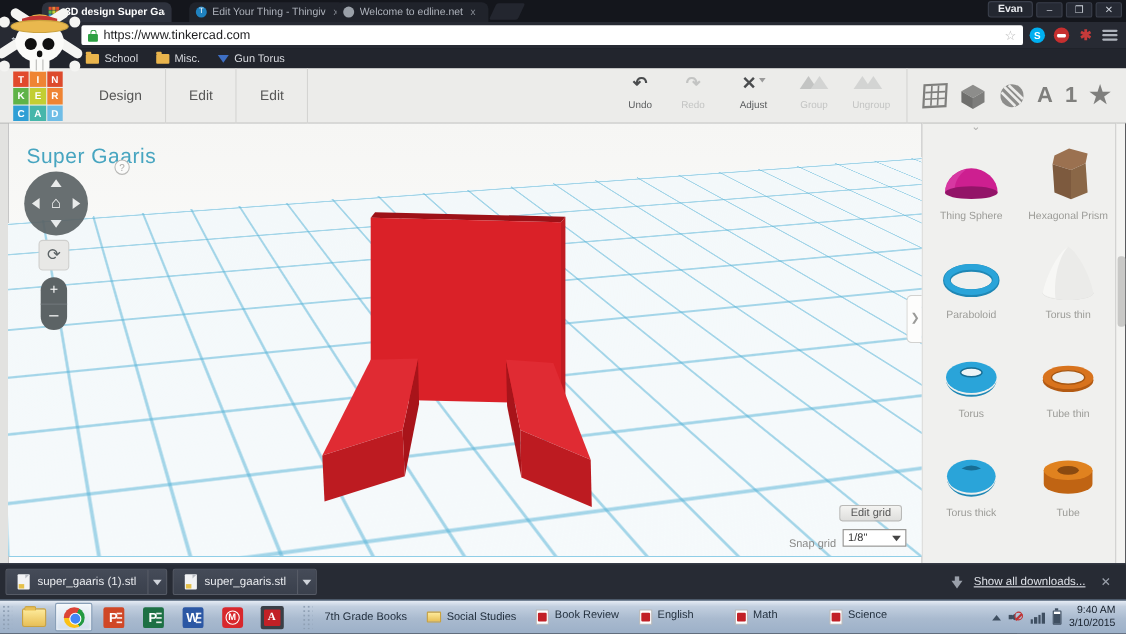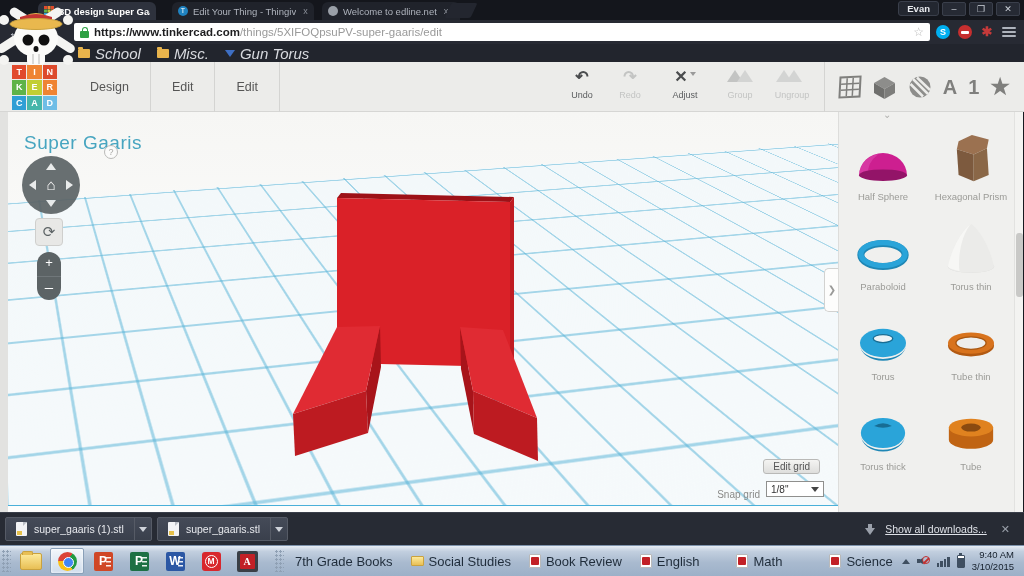--- a/index.html
+++ b/index.html
@@ -19,34 +19,34 @@
   .winctl { position:absolute; top:1px; right:4px; display:flex; gap:3px; align-items:center; }
   .profilebtn { color:#e8eaee; font-size:9.5px; font-weight:bold; background:#232730; border:1px solid #3a3f4b; border-radius:3px; padding:1px 8px; }
   .wbtn { width:24px; height:14px; background:#262a34; border:1px solid #3a3f4b; border-radius:2px; color:#cdd2da; font-size:9px; line-height:12px; text-align:center; }
 
   .navbar { position:absolute; top:20px; left:0; right:0; height:24px; background:#272a33; display:flex; align-items:center; }
   .navicons { display:flex; gap:8px; margin-left:8px; color:#cfd4db; font-size:13px; width:66px; }
   .urlbar { height:18px; flex:1; background:#fff; border-radius:2px; display:flex; align-items:center; padding:0 6px; margin-right:6px; }
   .urlbar .lock { width:9px; height:11px; position:relative; margin-right:5px; }
   .lock .body { position:absolute; bottom:0; width:9px; height:7px; background:#2ea043; border-radius:1px; }
   .lock .shackle { position:absolute; top:0; left:1.5px; width:6px; height:6px; border:1.5px solid #2ea043; border-bottom:none; border-radius:4px 4px 0 0; }
-  .url-host { font-size:11.5px; color:#1d1d1f; white-space:nowrap;font-weight:bold; }
+  .url-host { font-size:11.5px; color:#1d1d1f; white-space:nowrap; }
   .url-path { font-size:11.5px; color:#9a9a9a; white-space:nowrap; }
   .urlstar { margin-left:auto; color:#b9b9b9; font-size:12px; }
   .extrow { display:flex; align-items:center; gap:8px; margin-right:8px; }
   .ext { width:14px; height:14px; border-radius:50%; font-size:9px; font-weight:bold; color:#fff; text-align:center; line-height:14px; }
   .ext.skype { background:#00aff0; }
   .ext.adblock { background:#c62f2f; position:relative; }
   .ext.adblock::after { content:""; position:absolute; left:3px; top:6px; width:8px; height:3px; background:#fff; border-radius:1px; }
   .ext.burst { background:transparent; color:#c63a3a; font-size:13px; line-height:13px; }
   .menu3 { width:14px; height:12px; display:flex; flex-direction:column; justify-content:space-between; padding:1px 0; }
   .menu3 i { display:block; height:2px; background:#aeb3bc; border-radius:1px; }
 
   .bookmarks { position:absolute; top:44px; left:0; right:0; height:18px; background:#22252d; display:flex; align-items:center; gap:16px; padding-left:78px; }
-  .bm { display:flex; align-items:center; gap:5px; color:#d8dadf; font-size:15px;font-style:italic; }
+  .bm { display:flex; align-items:center; gap:5px; color:#d8dadf; font-size:10px; }
   .bfolder { width:12px; height:9px; background:#e9b44c; border-radius:1px; position:relative; }
   .bfolder::before { content:""; position:absolute; top:-2px; left:0; width:5px; height:2px; background:#e9b44c; border-radius:1px 1px 0 0; }
   .funnel { width:0; height:0; border-left:5px solid transparent; border-right:5px solid transparent; border-top:7px solid #3e6fc4; position:relative; }
 
   
   .jolly { position:absolute; left:-4px; top:-4px; width:84px; height:76px; z-index:40; }
 
   
   .tcheader { position:absolute; top:62px; left:0; right:0; height:50px; background:#ececea; border-bottom:1px solid #d6d6d4; }
   .tclogo { position:absolute; left:12px; top:3px; width:45px; height:45px; display:grid; grid-template-columns:repeat(3,1fr); grid-template-rows:repeat(3,1fr); gap:1px; }
@@ -148,21 +148,21 @@
   .officetile::after { content:""; position:absolute; right:2px; top:3px; width:5px; height:13px; background:linear-gradient(#fff,#fff) 0 2px/5px 1.5px no-repeat, linear-gradient(#fff,#fff) 0 6px/5px 1.5px no-repeat, linear-gradient(#fff,#fff) 0 10px/5px 1.5px no-repeat; opacity:.9; }
   .ppt { background:#d04726; } .pub { background:#1d7044; } .wrd { background:#2b57a4; }
   .makerbot { width:19px; height:19px; border-radius:3px; background:#d8272c; color:#fff; font-size:11px; font-weight:bold; display:flex; align-items:center; justify-content:center; }
   .makerbot i { width:13px; height:13px; border:1.5px solid #fff; border-radius:50%; font-style:normal; font-size:8.5px; line-height:11px; text-align:center; }
   .adobe { width:21px; height:21px; background:#3a3f46; border-radius:2px; display:flex; align-items:center; justify-content:center; }
   .adobe b { width:15px; height:15px; background:#c22026; border-radius:1px; color:#fff; font-size:10px; line-height:15px; text-align:center; font-family:"Liberation Serif",serif; }
   .explorer { width:22px; height:17px; position:relative; background:linear-gradient(#fdea9b,#e8bf55); border:1px solid #caa23e; border-radius:2px; }
   .explorer::before { content:""; position:absolute; top:-3px; left:1px; width:9px; height:3px; background:#e8bf55; border:1px solid #caa23e; border-bottom:none; border-radius:2px 2px 0 0; }
   .chrome-disc { width:19px; height:19px; border-radius:50%; background:conic-gradient(from 150deg,#fbc116 0 120deg,#db4437 0 240deg,#229a41 0 360deg); position:relative; }
   .chrome-disc::after { content:""; position:absolute; left:5px; top:5px; width:9px; height:9px; border-radius:50%; background:#4285f4; border:1.5px solid #fff; }
-  .tbitem { display:flex; align-items:center; gap:5px; font-size:13px; color:#1f2c3a; margin:0 9px; white-space:nowrap; }
+  .tbitem { display:flex; gap:5px; font-size:10px; color:#1f2c3a; margin:0 9px; white-space:nowrap; }
   .pdfpage { width:12px; height:14px; background:#fff; border:1px solid #b9b9b9; border-radius:1px; position:relative; }
   .pdfpage::after { content:""; position:absolute; left:1px; top:2px; width:8px; height:8px; background:#c22026; border-radius:1px; }
   .tfolder { width:13px; height:10px; background:linear-gradient(#fdea9b,#e8bf55); border:1px solid #caa23e; border-radius:1px; position:relative; }
   .tray { margin-left:auto; display:flex; align-items:center; gap:7px; padding-right:6px; }
   .trayup { width:0; height:0; border-left:4px solid transparent; border-right:4px solid transparent; border-bottom:5px solid #3f4f61; }
   .spk { position:relative; width:13px; height:12px; }
   .spk .cone { position:absolute; left:0; top:3px; width:0; height:0; border-top:3px solid transparent; border-bottom:3px solid transparent; border-right:6px solid #3f4f61; }
   .spk .box { position:absolute; left:0; top:4px; width:3px; height:4px; background:#3f4f61; }
   .spk .no { position:absolute; right:0; top:1px; width:8px; height:8px; border:1.5px solid #c23030; border-radius:50%; }
   .spk .no::after { content:""; position:absolute; left:-0.5px; top:2.5px; width:8px; height:1.5px; background:#c23030; transform:rotate(-45deg); }
@@ -191,21 +191,21 @@
           <rect x="3.5" y="7" width="3" height="3" fill="#46b6aa"></rect>
           <rect x="7" y="7" width="3" height="3" fill="#6fbde6"></rect>
         </svg>
       <span class="tab-label">3D design Super Gaaris | T</span>
     </div>
     <div class="tab inactive" style="left:172px; width:142px;">
       <span class="fav" style="border-radius:50%;background:#1f82c0;color:#fff;font-size:7px;line-height:10px;text-align:center;">T</span>
       <span class="tab-label">Edit Your Thing - Thingiv</span>
       <span class="tclose">x</span>
     </div>
-    <div class="tab inactive" style="left:306px; width:138px;margin-left:16px;">
+    <div class="tab inactive" style="left:306px; width:138px;">
       <span class="fav" style="border-radius:50%;background:#9aa0a8;"></span>
       <span class="tab-label">Welcome to edline.net</span>
       <span class="tclose">x</span>
     </div>
     <div class="newtab"></div>
     <div class="winctl">
       <span class="profilebtn">Evan</span>
       <span class="wbtn">–</span>
       <span class="wbtn">❐</span>
       <span class="wbtn">✕</span>
@@ -217,21 +217,20 @@
       <span>←</span>
       <span>⟳</span>
       <span>⌂</span>
     </div>
     <div class="urlbar">
       <span class="lock">
           <i class="shackle"></i>
           <i class="body"></i>
         </span>
       <span class="url-host">https://www.tinkercad.com</span>
-      <span class="url-path">/things/5XIFOQpsuPV-super-gaaris/edit</span>
       <span class="urlstar">☆</span>
     </div>
     <div class="extrow">
       <span class="ext skype">S</span>
       <span class="ext adblock"></span>
       <span class="ext burst">✱</span>
       <span class="menu3">
           <i></i>
           <i></i>
           <i></i>
@@ -383,21 +382,21 @@
 
     <div class="sidebar">
       <span class="sb-chev">⌄</span>
       <div class="shapegrid">
         <div class="scell">
           <svg width="62" height="52" viewBox="0 0 70 56">
             <path d="M8 44 A27 25 0 0 1 62 44 Z" fill="#cd1f90"></path>
             <path d="M8 44 A27 25 0 0 1 30 20 A38 30 0 0 0 18 44 Z" fill="#e04bb0" opacity="0.55"></path>
             <ellipse cx="35" cy="44" rx="27" ry="6.5" fill="#931468"></ellipse>
           </svg>
-          <div class="slabel">Half Sphere</div>
+          <div class="slabel">Thing Sphere</div>
         </div>
         <div class="scell">
           <svg width="62" height="56" viewBox="0 0 70 62">
             <polygon points="21,11 36,4 55,9 53,19 38,26 19,20" fill="#9b7150"></polygon>
             <polygon points="19,20 38,26 38,56 21,49" fill="#7d5a3e"></polygon>
             <polygon points="38,26 53,19 55,49 38,56" fill="#8a6747"></polygon>
           </svg>
           <div class="slabel">Hexagonal Prism</div>
         </div>
         <div class="scell">

